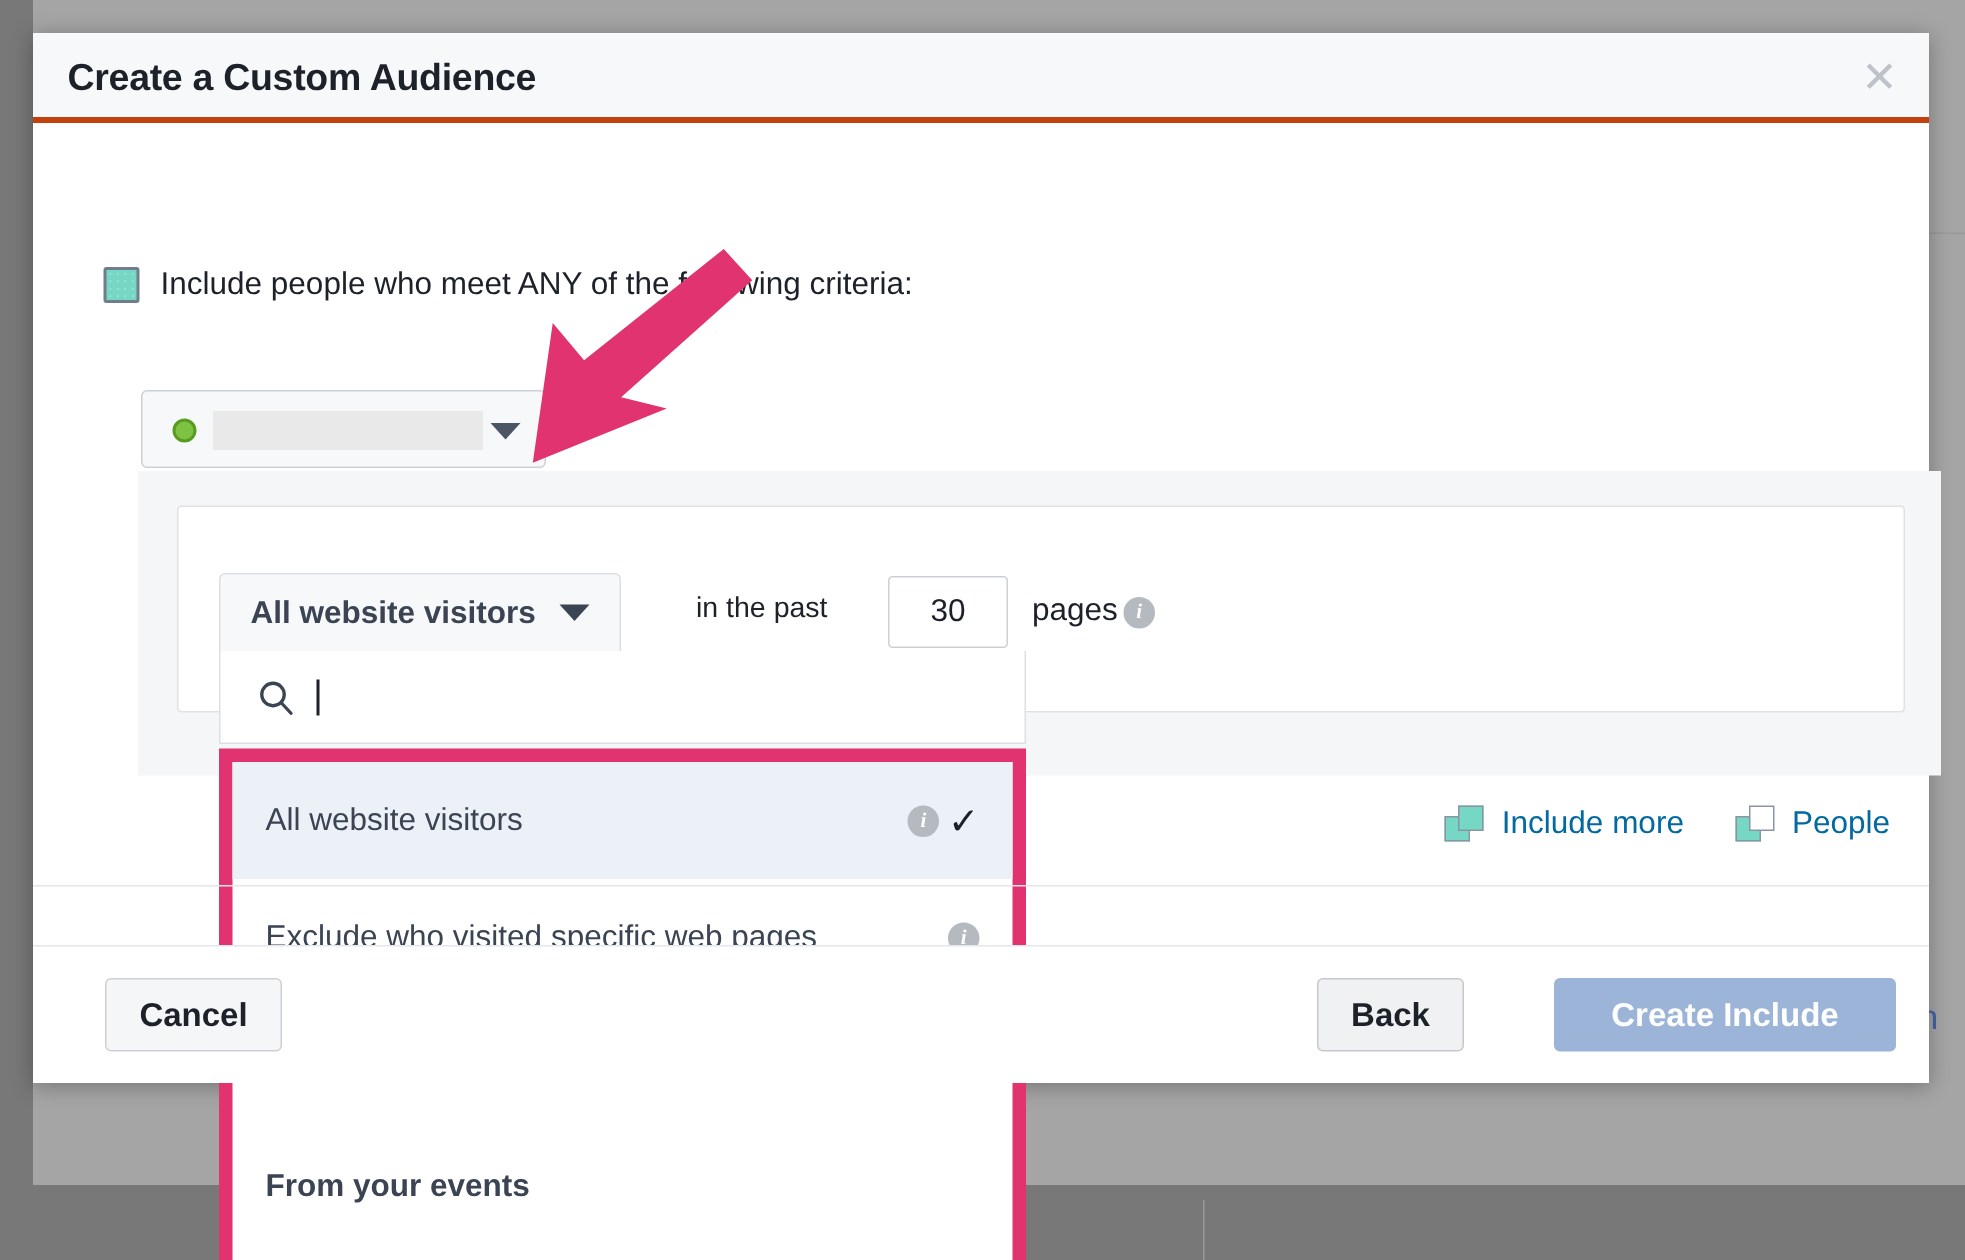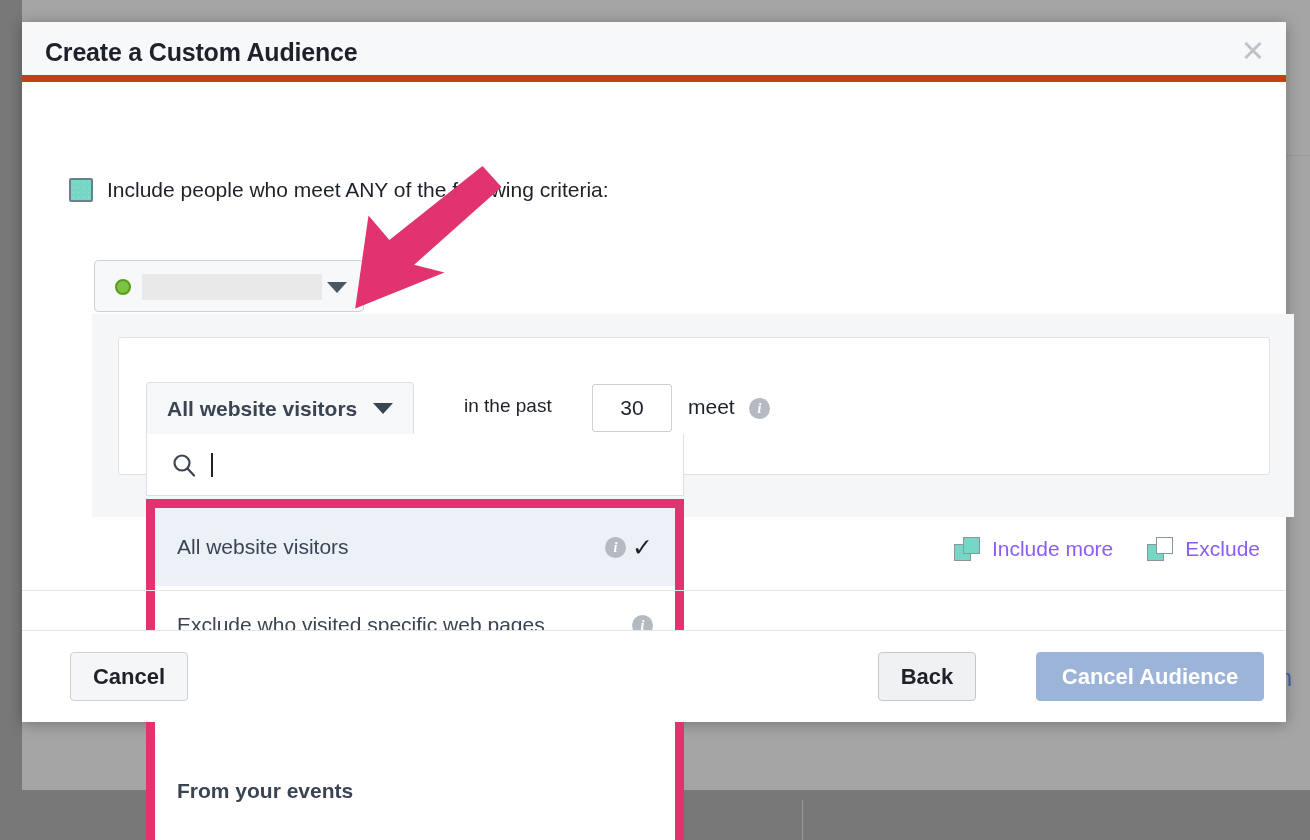--- a/index.html
+++ b/index.html
@@ -45,21 +45,21 @@
   }
 
   
   #modal {
     position: absolute; left: 22px; top: 22px; width: 1264px; height: 700px;
     background: #ffffff;
     box-shadow: 0 2px 14px rgba(0,0,0,0.30);
   }
   #modal-header {
     position: relative; height: 60px;
-    background: #f7f8fa; border-bottom: 7px solid #c2410c;
+    background: #f7f8fa; border-bottom: 4px solid #c2410c;
   }
   #modal-title {
     position: absolute; left: 23px; top: 16px;
     font-size: 25px; font-weight: bold; color: #1d2129;
     letter-spacing: -0.2px;
   }
   #close-btn {
     position: absolute; right: 16px; top: 13px;
     width: 34px; height: 34px; cursor: pointer;
     color: #bec3c9; font-size: 29px; line-height: 32px; text-align: center;
@@ -177,21 +177,21 @@
   }
   .dd-check { font-size: 25px; color: #1d2129; font-family: "DejaVu Sans", sans-serif; }
 
   
   #aud-links {
     position: absolute; right: 26px; top: 455px;
     display: flex; align-items: center; gap: 34px;
   }
   .aud-link {
     display: flex; align-items: center; gap: 12px;
-    color: #8b5cf6; font-size: 21px; cursor: pointer; white-space: nowrap;
+    color: #0369a1; font-size: 21px; cursor: pointer; white-space: nowrap;
   }
   .stack-icon { position: relative; width: 26px; height: 24px; }
   .stack-icon .b {
     position: absolute; left: 0; bottom: 0; width: 17px; height: 17px;
     background: #76d7c4; border: 1px solid #8a95a3;
   }
   .stack-icon .f {
     position: absolute; right: 0; top: 0; width: 17px; height: 17px;
     background: #fff; border: 1px solid #8a95a3;
   }
@@ -286,21 +286,21 @@
       <div id="criteria-box"></div>
     </div>
 
     <div id="type-btn">
       <span id="type-btn-label">All website visitors</span>
       <span id="type-btn-caret"></span>
     </div>
 
     <div id="past-label">in the past</div>
     <input id="days-input" type="text" value="30" style="">
-    <div id="days-label">meet</div>
+    <div id="days-label">pages</div>
     <div id="days-info" class="info-icon">i</div>
 
     <div id="dd-search">
       <span id="search-icon">
         <svg width="26" height="26" viewBox="0 0 26 26">
           <circle cx="11" cy="11" r="7.5" fill="none" stroke="#3b4453" stroke-width="2.2"></circle>
           <line x1="16.5" y1="16.5" x2="23" y2="23.5" stroke="#3b4453" stroke-width="2.2" stroke-linecap="round"></line>
         </svg>
       </span>
       <span id="search-caret"></span>
@@ -335,34 +335,34 @@
           <span class="b"></span>
             <span class="f"></span>
         </span>
         <span>Include more</span>
       </div>
       <div class="aud-link">
         <span class="stack-icon">
           <span class="b"></span>
             <span class="f"></span>
         </span>
-        <span>Exclude</span>
+        <span>People</span>
       </div>
     </div>
 
     <div id="section-divider"></div>
 
     <div id="name-input">
       <span id="name-counter">50</span>
     </div>
     <div id="show-desc">Show description</div>
   </div>
 
   <div id="modal-footer">
     <div id="back-btn" class="btn">Back</div>
     <div id="cancel-btn" class="btn">Cancel</div>
-    <div id="create-btn" class="btn">Cancel Audience</div>
+    <div id="create-btn" class="btn">Create Include</div>
   </div>
 </div>
 
 <svg id="arrow" viewBox="0 0 170 150">
   <polygon points="150,0 170,22 78,104 110,112 16,150 30,52 52,78" fill="#e0336f" transform="translate(-10,6) scale(0.95)"></polygon>
 </svg>
 
 </body></html>

